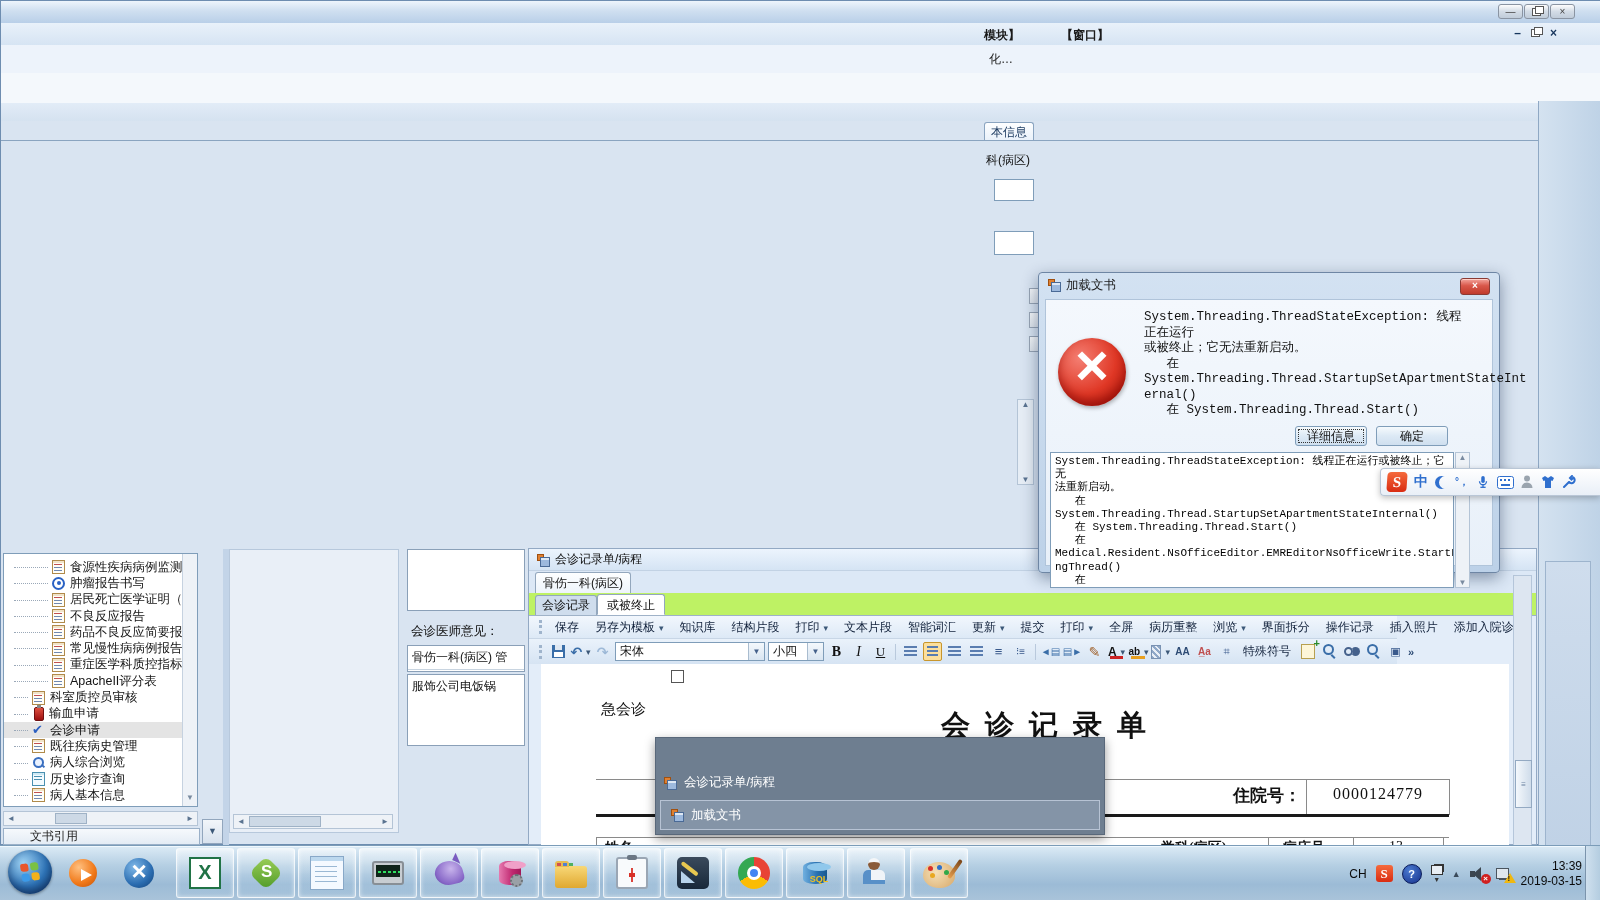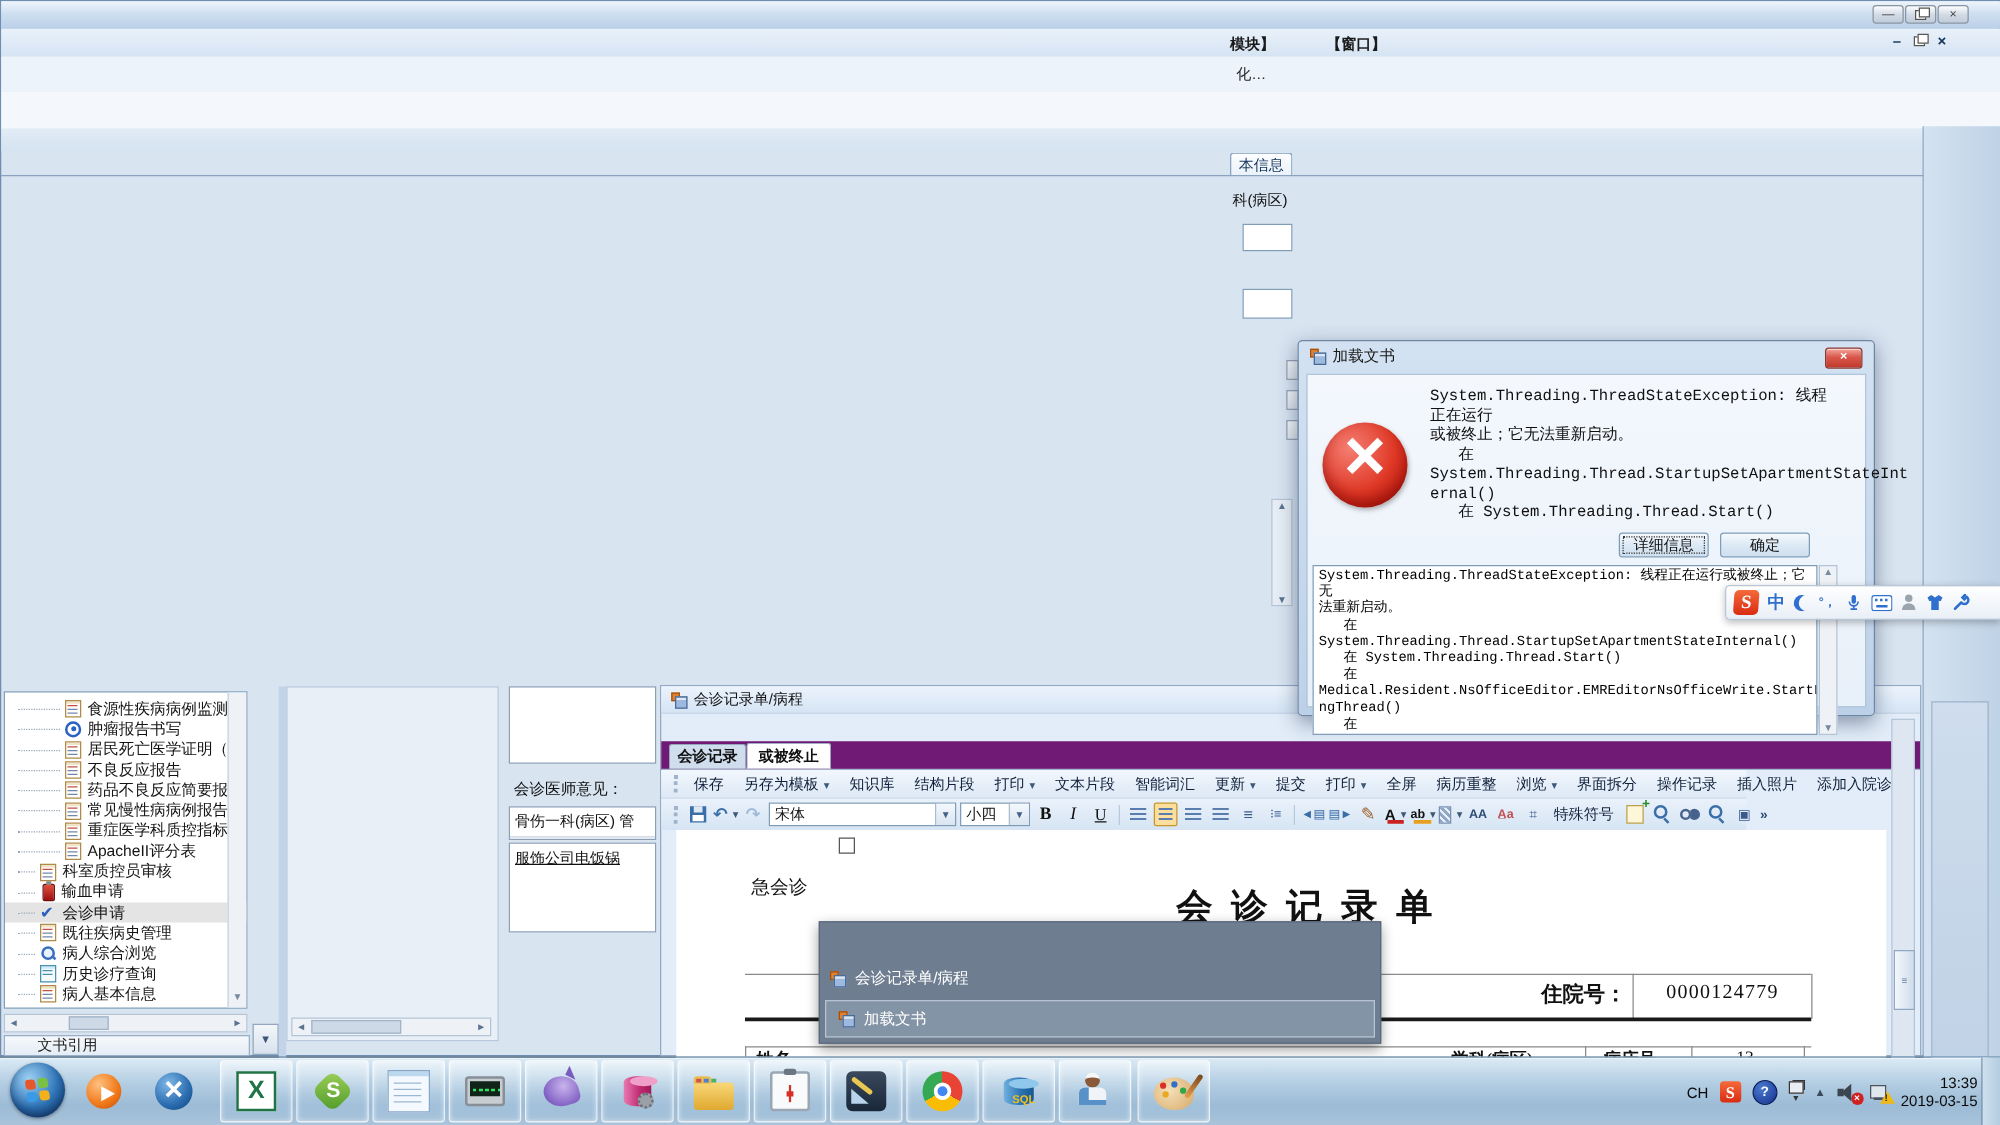--- a/index.html
+++ b/index.html
@@ -69,34 +69,34 @@
   
   #mid-panel{left:228px;top:548px;width:170px;height:284px;background:#e9eff7;border:1px solid #b7c8dc;box-sizing:border-box;}
   #mid-hscroll{position:absolute;left:3px;bottom:3px;width:160px;height:15px;background:#eef2f7;border:1px solid #b4c4d6;
     display:flex;align-items:center;justify-content:space-between;padding:0 3px;color:#5a7390;font-size:8px;box-sizing:border-box;}
   #mid-hthumb{width:70px;height:9px;background:#cdd9e6;border:1px solid #9fb2c6;margin-right:auto;margin-left:4px;}
 
   
   .cbox{background:#fff;border:1px solid #8aa0b8;box-sizing:border-box;overflow:hidden;}
   #consult-label{left:410px;top:622px;color:#111;font-size:12.5px;}
   #consult-row1{padding:3px 4px;white-space:nowrap;border-bottom:1px solid #c8d4e0;}
-  #consult-row2{padding:3px 4px;white-space:nowrap;text-decoration:underline;}
+  #consult-row2{padding:3px 4px;white-space:nowrap;}
 
   
   #emr-win{left:528px;top:548px;width:1009px;height:297px;background:#e3edf9;border:1px solid #93a9c4;box-sizing:border-box;}
   #emr-titlebar{left:0;top:0;width:100%;height:22px;display:flex;align-items:center;gap:6px;padding-left:8px;box-sizing:border-box;
     background:linear-gradient(#ecf4fd,#d5e4f4);border-bottom:1px solid #c2d2e4;}
   .form-icon{width:12px;height:12px;position:relative;flex:none;}
   .form-icon::before{content:"";position:absolute;left:0;top:0;width:5px;height:5px;background:#e08030;border:1px solid #a05010;}
   .form-icon::after{content:"";position:absolute;left:3px;top:3px;width:8px;height:8px;background:#9db9dd;border:1px solid #4a6a96;box-shadow:inset 0 2px 0 #ffffffaa;}
   #dept-strip{left:0;top:22px;width:100%;height:22px;background:#dce8f6;}
   .tab{position:absolute;box-sizing:border-box;border:1px solid #93a7bd;border-bottom:none;border-radius:3px 3px 0 0;
     text-align:center;background:linear-gradient(#fdfeff,#eef4fb);}
   #dept-tab{left:6px;top:1px;width:96px;height:21px;line-height:20px;}
-  #tabs-strip{left:0;top:44px;width:100%;height:22px;background:#701a75;border-bottom:1px solid #9fb2c8;font-weight:bold;}
+  #tabs-strip{left:0;top:44px;width:100%;height:22px;background:#bef264;border-bottom:1px solid #9fb2c8;}
   #tab-consult{left:6px;top:2px;width:62px;height:20px;line-height:19px;background:#cfdded;}
   #tab-course{left:68px;top:1px;width:68px;height:21px;line-height:20px;background:#fff;z-index:2;border-bottom:1px solid #fff;}
   #emr-toolbar1{left:0;top:67px;width:868px;height:23px;display:flex;align-items:center;gap:2px;padding-left:10px;box-sizing:border-box;
     background:linear-gradient(#f2f7fd,#dde9f6);border-bottom:1px solid #c8d6e6;}
   .grip{width:3px;height:14px;border-left:3px dotted #9fb4cc;margin-right:4px;}
   .tb1-btn{padding:2px 7px;color:#10203a;white-space:nowrap;border-radius:2px;}
   .dd::after{content:"▾";font-size:9px;color:#3c5878;margin-left:4px;}
   #emr-toolbar2{left:0;top:90px;width:868px;height:25px;display:flex;align-items:center;gap:3px;padding-left:10px;box-sizing:border-box;
     background:linear-gradient(#eaf2fb,#d6e4f3);}
   .mini{width:19px;height:19px;display:flex;align-items:center;justify-content:center;border-radius:2px;box-sizing:border-box;flex:none;position:relative;}
@@ -391,20 +391,23 @@
     <div class="abs cbox" style="left:406px;top:673px;width:118px;height:72px;">
         <div id="consult-row2">服饰公司电饭锅</div>
       </div>
   </div>
 
   <div class="abs" id="emr-win">
     <div class="abs" id="emr-titlebar">
       <span class="form-icon"></span>
       <span>会诊记录单/病程</span>
     </div>
+    <div class="abs" id="dept-strip">
+      <div class="tab" id="dept-tab">骨伤一科(病区)</div>
+    </div>
     <div class="abs" id="tabs-strip">
       <div class="tab" id="tab-consult">会诊记录</div>
       <div class="tab" id="tab-course">或被终止</div>
     </div>
 
     <div class="abs" id="emr-toolbar1">
       <span class="grip"></span>
       <span class="tb1-btn">保存</span>
       <span class="tb1-btn dd">另存为模板</span>
       <span class="tb1-btn">知识库</span>

